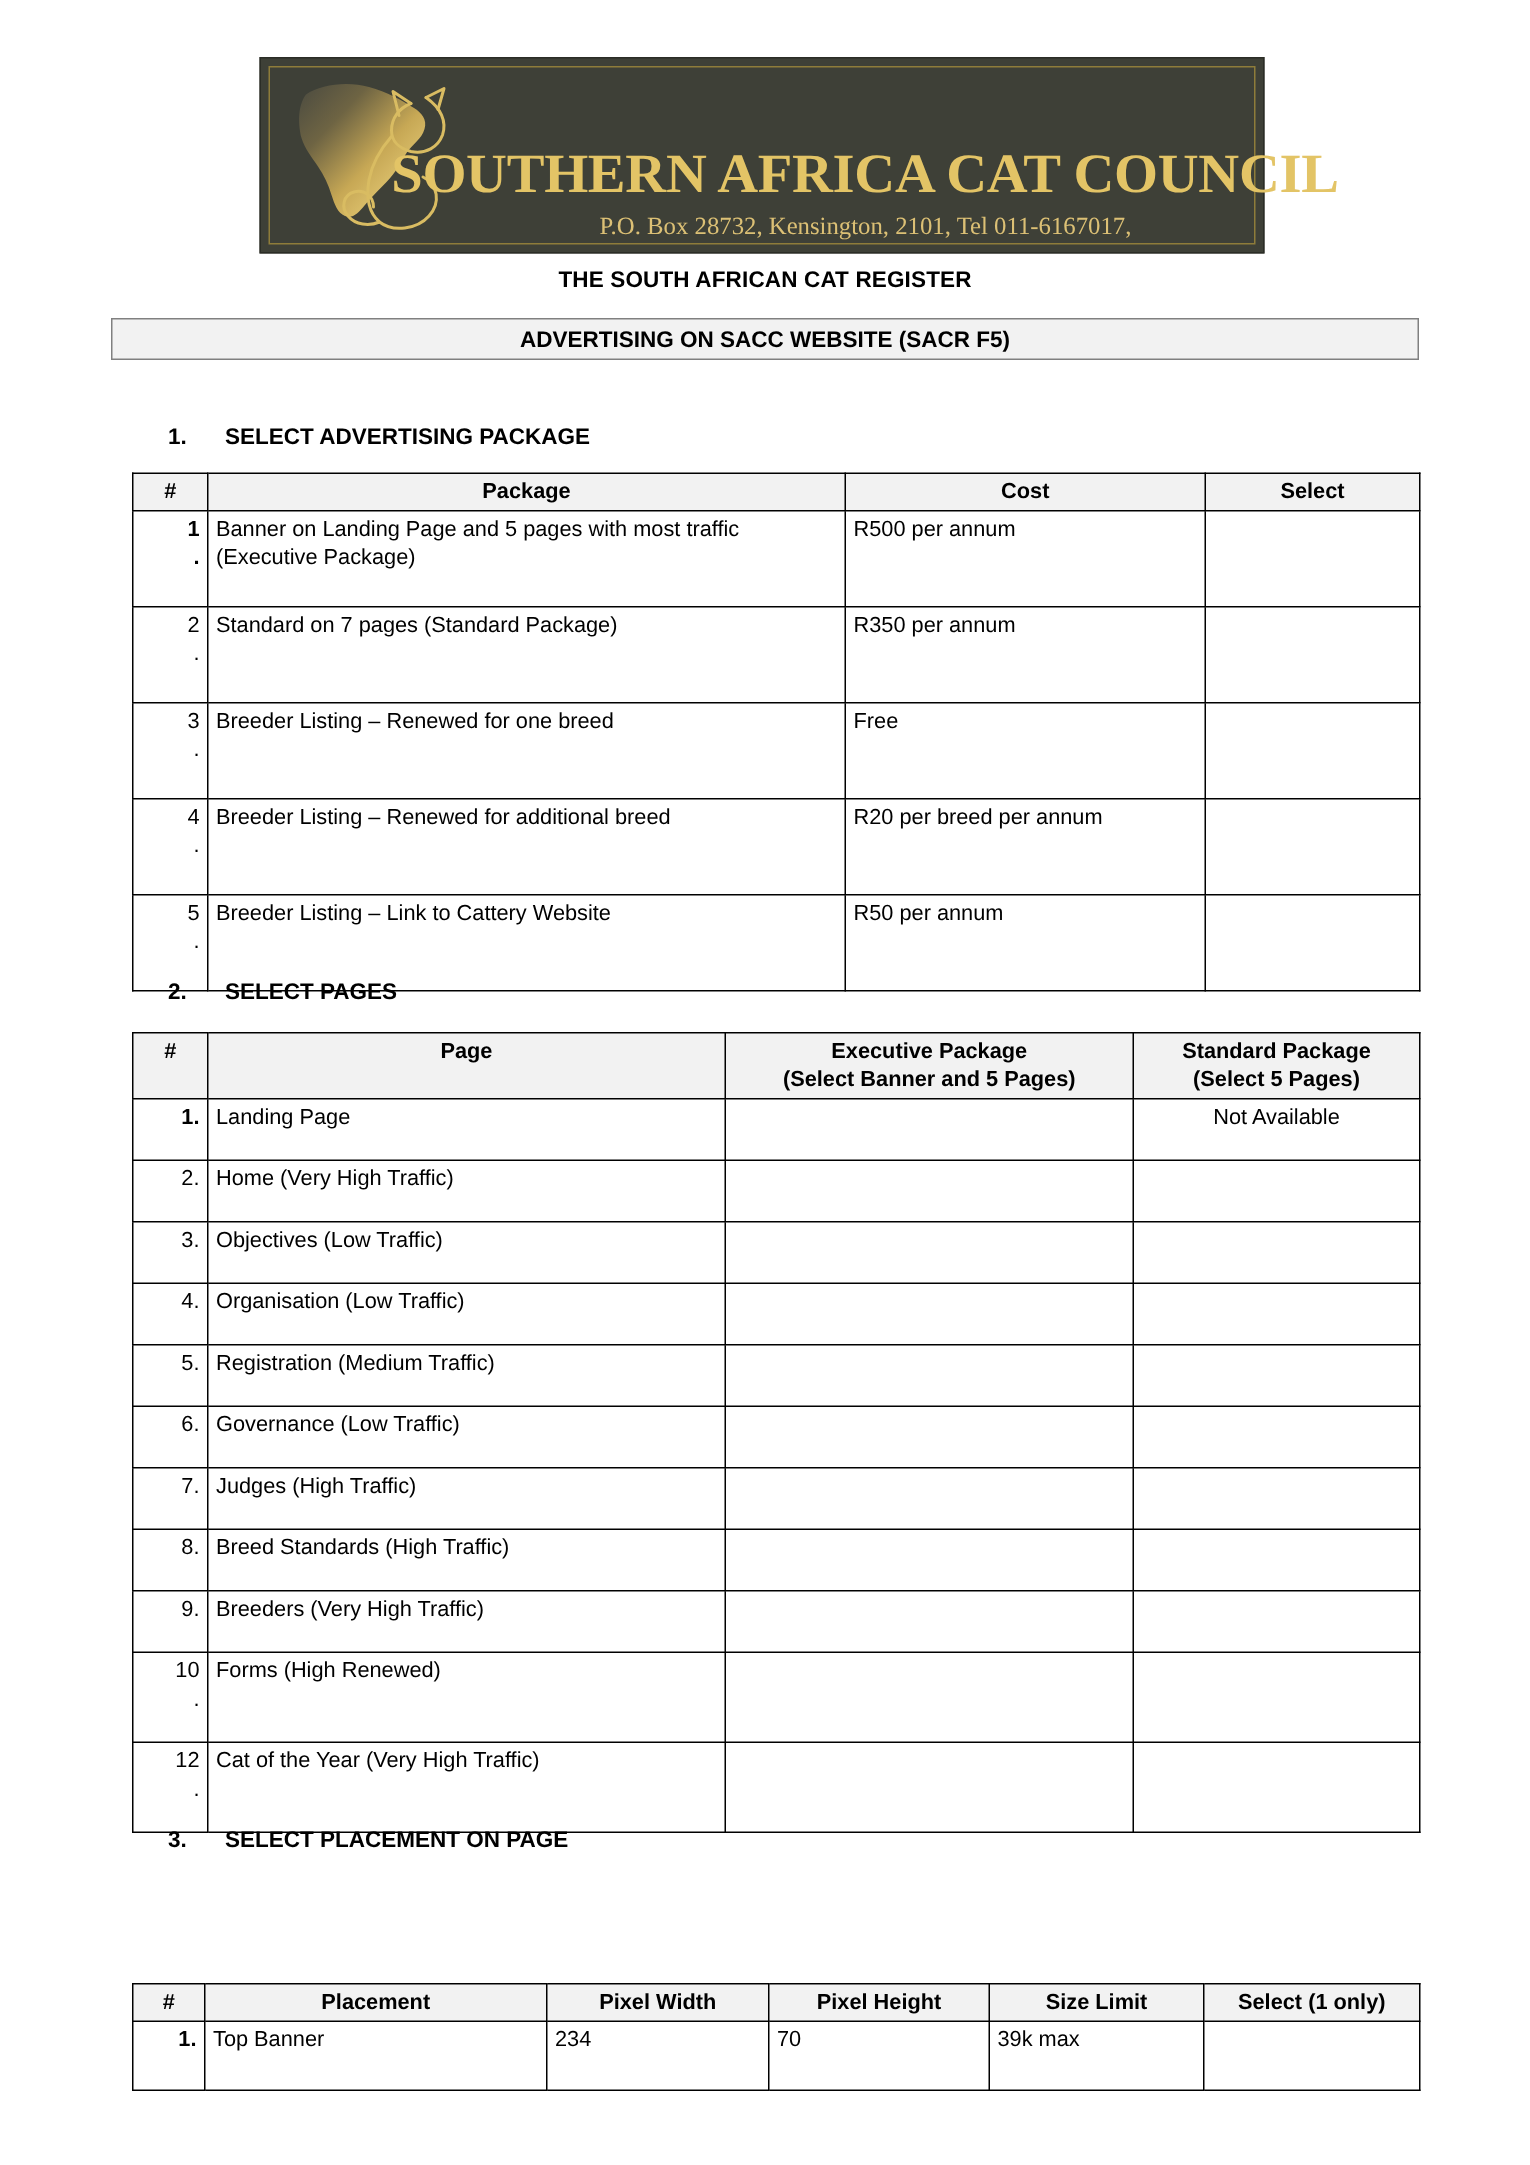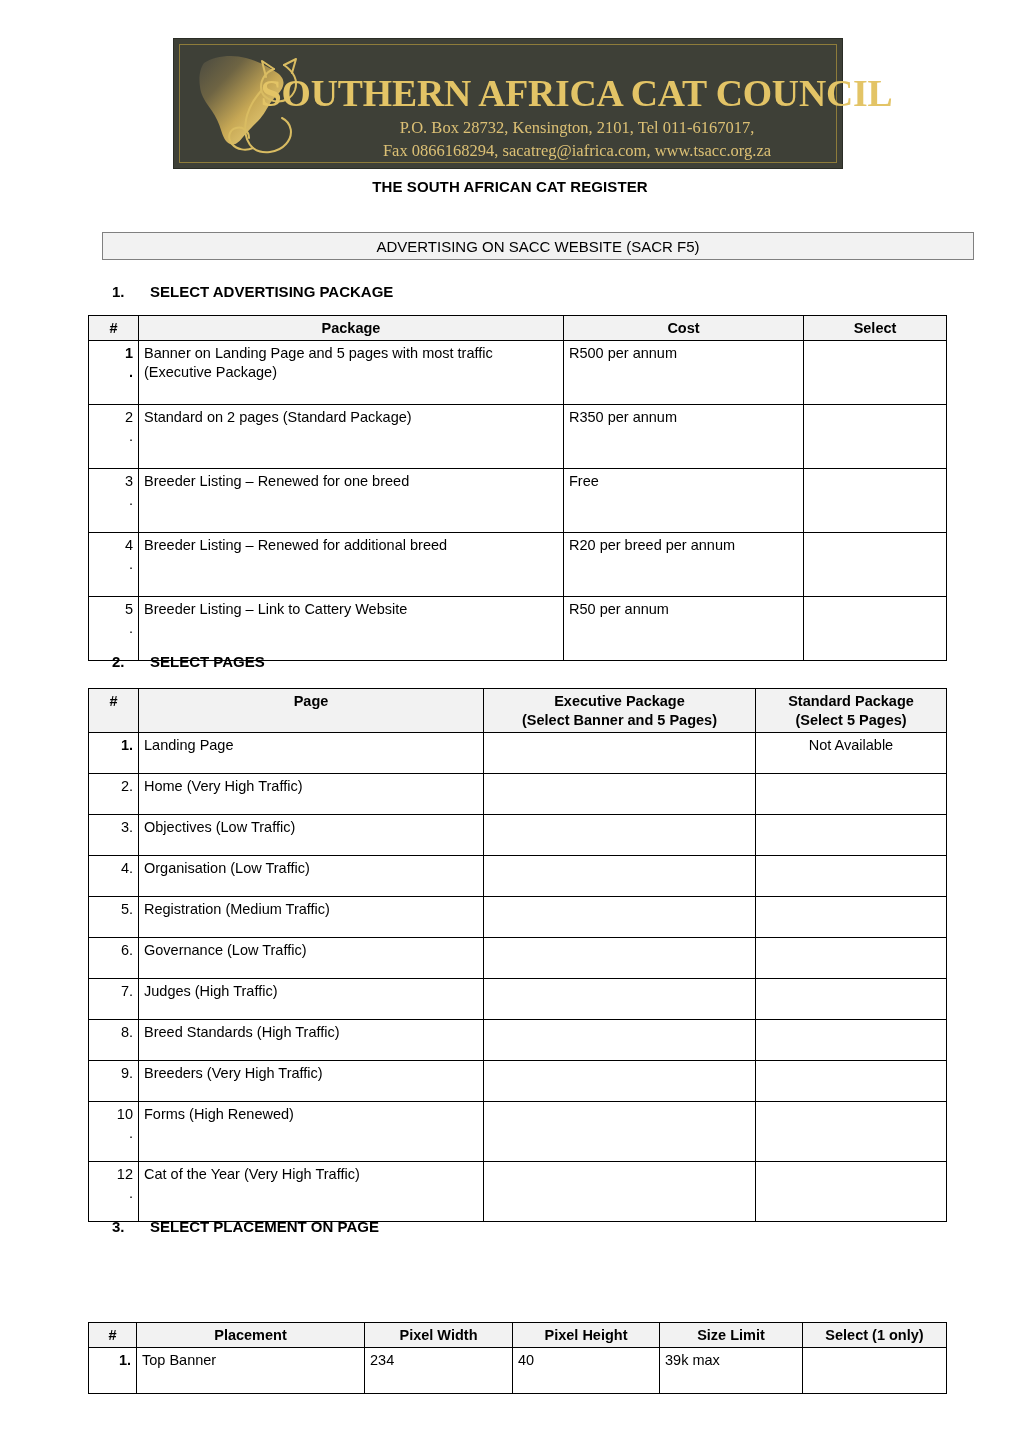--- a/index.html
+++ b/index.html
@@ -86,32 +86,31 @@
     top: 178px;
     width: 1020px;
     text-align: center;
     font-size: 15px;
     font-weight: bold;
     letter-spacing: 0.1px;
   }
   .form-title-box {
     position: absolute;
     left: 74px;
-    top: 232px;
+    top: 212px;
     width: 872px;
     height: 28px;
     background: #f2f2f2;
     border: 1px solid #808080;
     box-sizing: border-box;
     display: flex;
     align-items: center;
     justify-content: center;
     font-size: 15px;
-    font-weight: normal;
-    margin-left: 28px;
+    font-weight: bold;
   }
 
   .section-heading {
     position: absolute;
     font-size: 15px;
     font-weight: bold;
     white-space: nowrap;
   }
   .section-heading .num { display: inline-block; width: 38px; }
 
@@ -178,21 +177,20 @@
                  C74,108 90,106 98,97 C106,88 104,76 94,71"></path>
         <path d="M65,101 C58,104 49,103 44,97 C39,91 41,83 48,81
                  C55,79 61,84 61,91"></path>
       </g>
     </svg>
 
     <div class="banner-text">
       <div class="banner-title">SOUTHERN AFRICA CAT COUNCIL</div>
       <div class="banner-sub">
         <div>P.O. Box 28732, Kensington, 2101, Tel 011-6167017,</div>
-        <div>Fax 0866168294, sacatreg@iafrica.com, www.tsacc.org.za</div>
       </div>
     </div>
   </div>
 </div>
 
 <div class="doc-title">THE SOUTH AFRICAN CAT REGISTER</div>
 <div class="form-title-box">ADVERTISING ON SACC WEBSITE (SACR F5)</div>
 
 <div class="section-heading" style="left:112px; top:283px;">
   <span class="num">1.</span><span>SELECT ADVERTISING PACKAGE</span>
@@ -215,21 +213,21 @@
   </thead>
   <tbody>
       <tr>
         <td class="numcell b" style="height: 64px;">1<br>.</td>
         <td style="height: 64px;">Banner on Landing Page and 5 pages with most traffic (Executive Package)</td>
         <td style="height: 64px;">R500 per annum</td>
         <td style="height: 64px;"></td>
       </tr>
       <tr>
         <td class="numcell" style="height: 64px;">2<br>.</td>
-        <td style="height: 64px;">Standard on 2 pages (Standard Package)</td>
+        <td style="height: 64px;">Standard on 7 pages (Standard Package)</td>
         <td style="height: 64px;">R350 per annum</td>
         <td style="height: 64px;"></td>
       </tr>
       <tr>
         <td class="numcell" style="height: 64px;">3<br>.</td>
         <td style="height: 64px;">Breeder Listing – Renewed for one breed</td>
         <td style="height: 64px;">Free</td>
         <td style="height: 64px;"></td>
       </tr>
       <tr>
@@ -363,18 +361,18 @@
       <th>Pixel Height</th>
       <th>Size Limit</th>
       <th>Select (1 only)</th>
     </tr>
   </thead>
   <tbody>
       <tr>
         <td class="numcell b" style="height: 46px;">1.</td>
         <td style="height: 46px;">Top Banner</td>
         <td style="height: 46px;">234</td>
-        <td style="height: 46px;">40</td>
+        <td style="height: 46px;">70</td>
         <td style="height: 46px;">39k max</td>
         <td style="height: 46px;"></td>
       </tr>
     </tbody>
 </table>
 
 </body></html>

